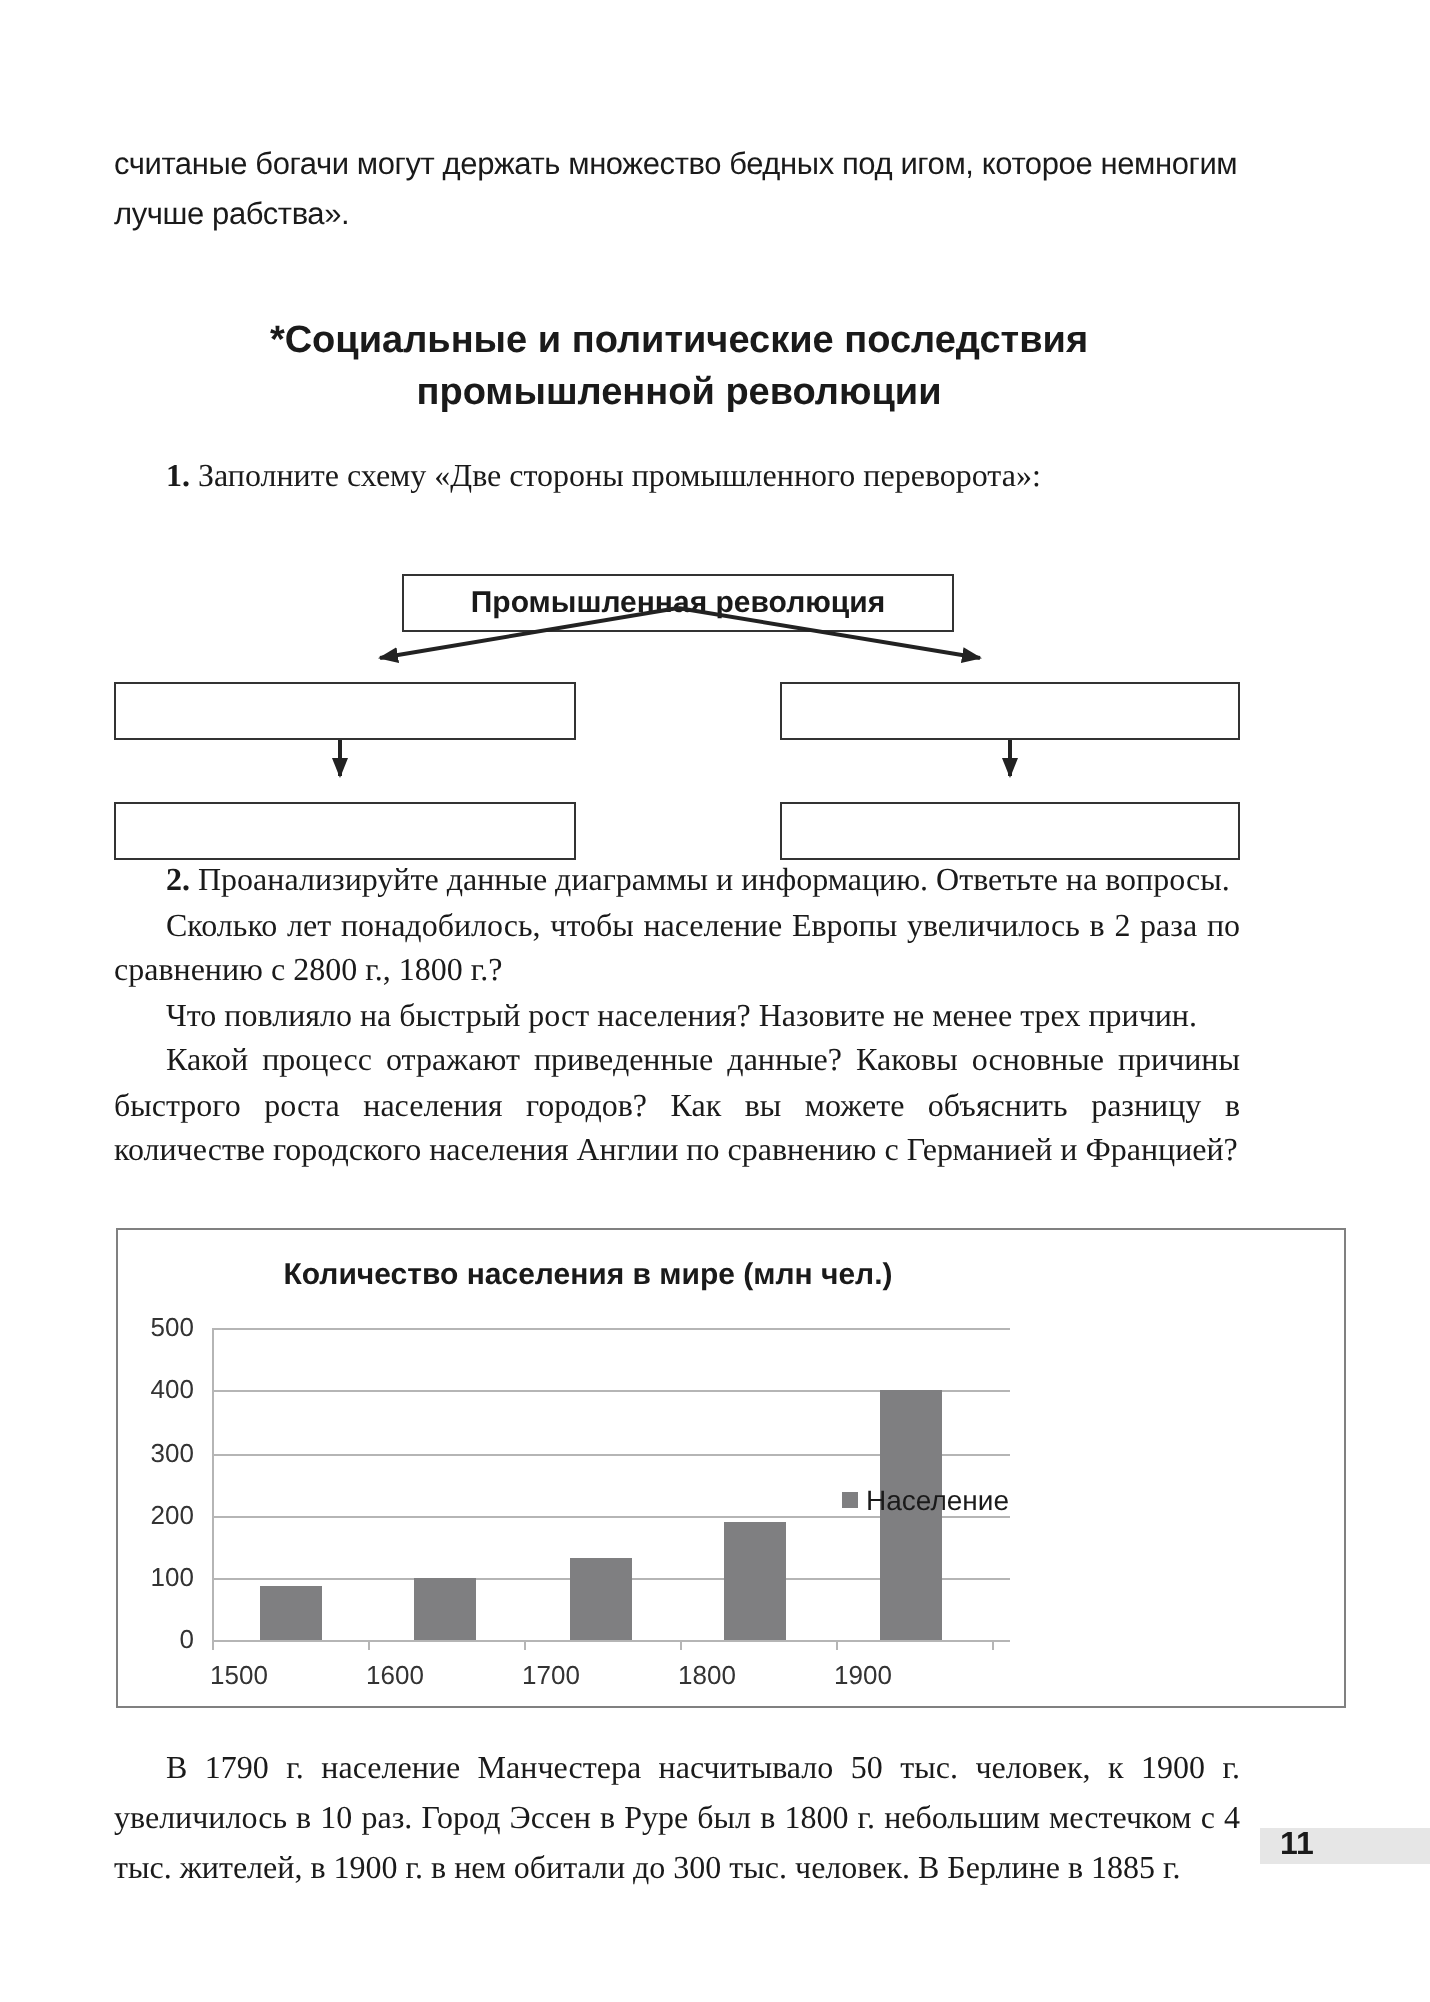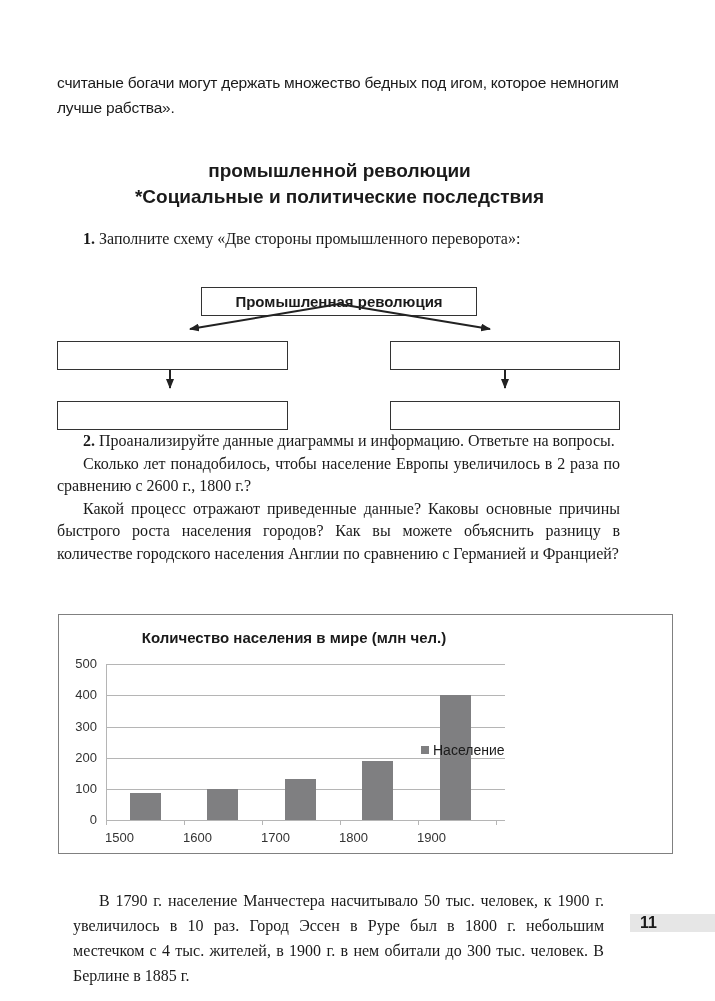--- a/index.html
+++ b/index.html
@@ -26,32 +26,32 @@
   .gridline { position: absolute; left: 48px; width: 398px; height: 1px; background: #b5b5b5; }
   .ytick { position: absolute; left: 0; width: 38px; text-align: right; font-size: 13px; color: #333; }
   .xtick { position: absolute; width: 80px; font-size: 13px; color: #333; top: 215px; }
   .bar { position: absolute; background: #7f7f81; width: 31px; }
   .axis-y { position: absolute; left: 47px; top: 49px; width: 1px; height: 158px; background: #b5b5b5; }
   .xmark { position: absolute; top: 205px; width: 1px; height: 5px; background: #b5b5b5; }
   .legend { position: absolute; left: 362px; top: 127px; font-size: 14px; display: flex; align-items: center; gap: 4px; }
   .legend-swatch { width: 8px; height: 8px; background: #7f7f81; }
 
   .para3 { left: 57px; top: 872px; width: 563px; font-size: 16px; line-height: 25px; text-align: justify; }
-  .para3 p { margin: 16px; text-indent: 26px; }
+  .para3 p { margin: 0; text-indent: 26px; }
 
   .pagenum { left: 630px; top: 914px; width: 85px; height: 18px; background: #e6e6e6; font-size: 16px; font-weight: bold; line-height: 18px; padding-left: 10px; box-sizing: border-box; }
 </style>
 </head>
 <body>
 
 <div class="abs intro sans">считаные богачи могут держать множество бедных под игом, которое немногим лучше рабства».</div>
 
 <div class="abs title sans">
+  <div>*Социальные и политические последствия</div>
   <div>промышленной революции</div>
-  <div>*Социальные и политические последствия</div>
 </div>
 
 <div class="abs task1 serif"><b>1.</b><span> Заполните схему «Две стороны промышленного переворота»:</span></div>
 
 <div class="box top-box sans">
     <span>Промышленная революция</span>
   </div>
 
 <svg class="abs" style="left:0;top:0" width="715" height="440">
   <defs>
@@ -65,21 +65,22 @@
   <line x1="505" y1="358" x2="505" y2="388" stroke="#222" stroke-width="2" marker-end="url(#ah)"></line>
 </svg>
 
 <div class="box" style="left:57px;top:329px;width:231px;height:29px;"><span></span></div>
 <div class="box" style="left:57px;top:389px;width:231px;height:29px;"><span></span></div>
 <div class="box" style="left:390px;top:329px;width:230px;height:29px;"><span></span></div>
 <div class="box" style="left:390px;top:389px;width:230px;height:29px;"><span></span></div>
 
 <div class="abs task2 serif">
   <p><b>2.</b><span> Проанализируйте данные диаграммы и информацию. Ответьте на вопросы.</span></p>
-  <p>Сколько лет понадобилось, чтобы население Европы увеличилось в 2 раза по сравнению с 2600 г., 1800 г.?</p>
+  <p>Сколько лет понадобилось, чтобы население Европы увеличилось в 2 раза по сравнению с 2800 г., 1800 г.?</p>
+  <p>Что повлияло на быстрый рост населения? Назовите не менее трех причин.</p>
   <p>Какой процесс отражают приведенные данные? Каковы основные причины быстрого роста населения городов? Как вы можете объяснить разницу в количестве городского населения Англии по сравнению с Германией и Францией?</p>
 </div>
 
 <div class="abs chart sans">
   <div class="chart-title">Количество населения в мире (млн чел.)</div>
 
   <div class="gridline" style="top:49px"></div>
   <div class="gridline" style="top:80px"></div>
   <div class="gridline" style="top:112px"></div>
   <div class="gridline" style="top:143px"></div>

